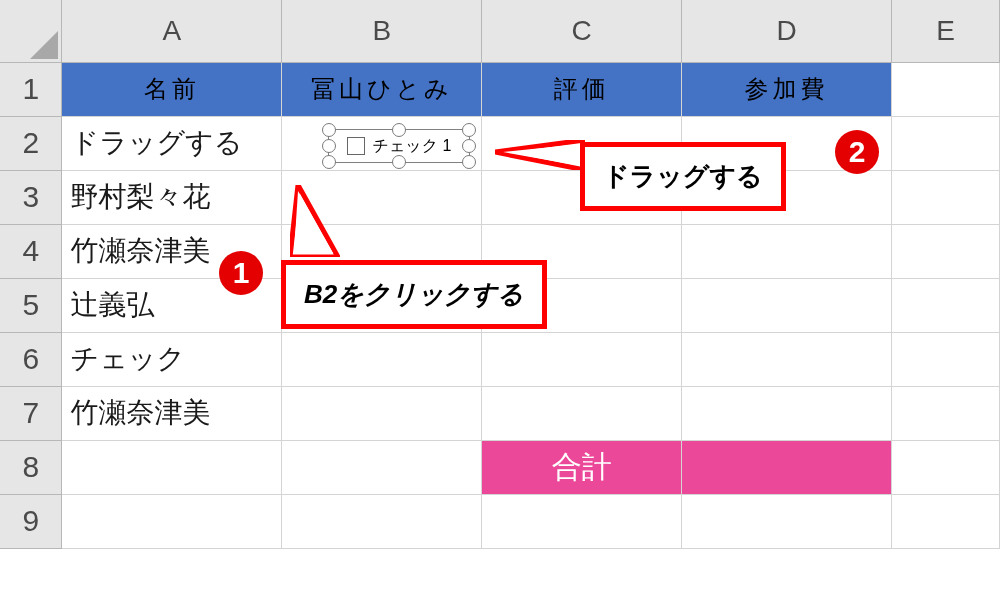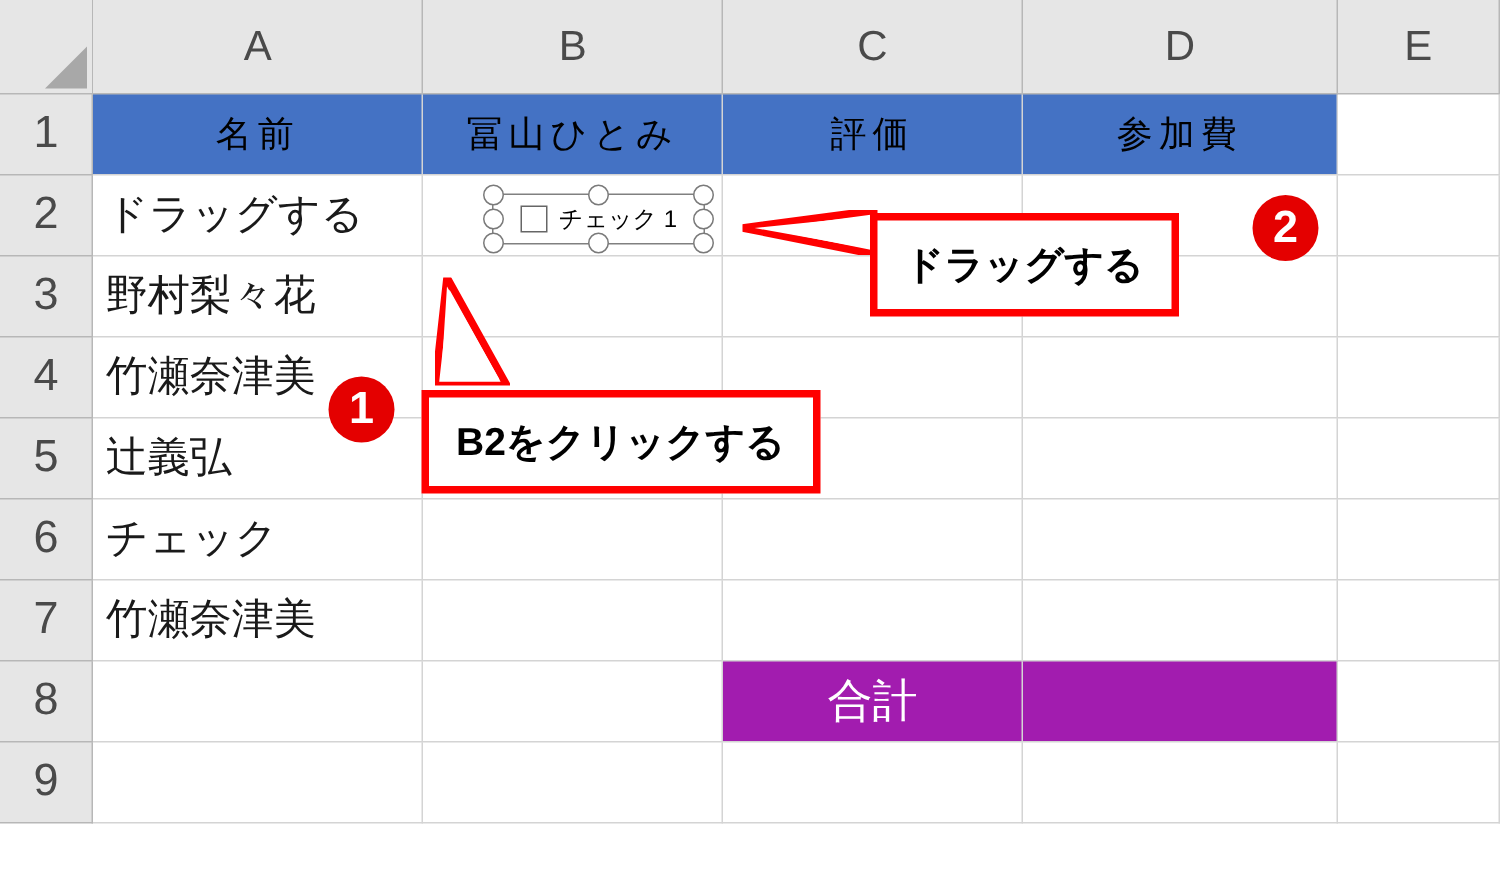--- a/index.html
+++ b/index.html
@@ -66,21 +66,21 @@
     }
     .hdr-row .cell {
       background: #4472c4;
       color: #000000;
       text-align: center;
       font-size: 24px;
       letter-spacing: 4px;
       margin-top: 16px;
     }
     .totals-row .cell.total-fill {
-      background: #a21caf;
+      background: #ec4899;
       color: #fff;
       text-align: center;
       font-size: 30px;
     }
     .colA { width: 220px; }
     .colB { width: 200px; }
     .colC { width: 200px; }
     .colD { width: 210px; }
     .colE { width: 108px; }
 
@@ -130,21 +130,21 @@
       background: #fff;
       border: 5px solid #ff0000;
       font-size: 26px;
       font-weight: bold;
       color: #000;
       padding: 12px 18px;
       z-index: 10;
       white-space: nowrap;
       margin-top: 16px;
     }
-    .callout1-box { left: 281px; top: 244px; }
+    .callout1-box { left: 281px; top: 244px; font-style: italic; }
     .callout1-tail {
       position: absolute;
       left: 290px;
       top: 185px;
       width: 50px;
       height: 72px;
       z-index: 9;
     }
     .callout2-box { left: 580px; top: 126px; }
     .callout2-tail {

